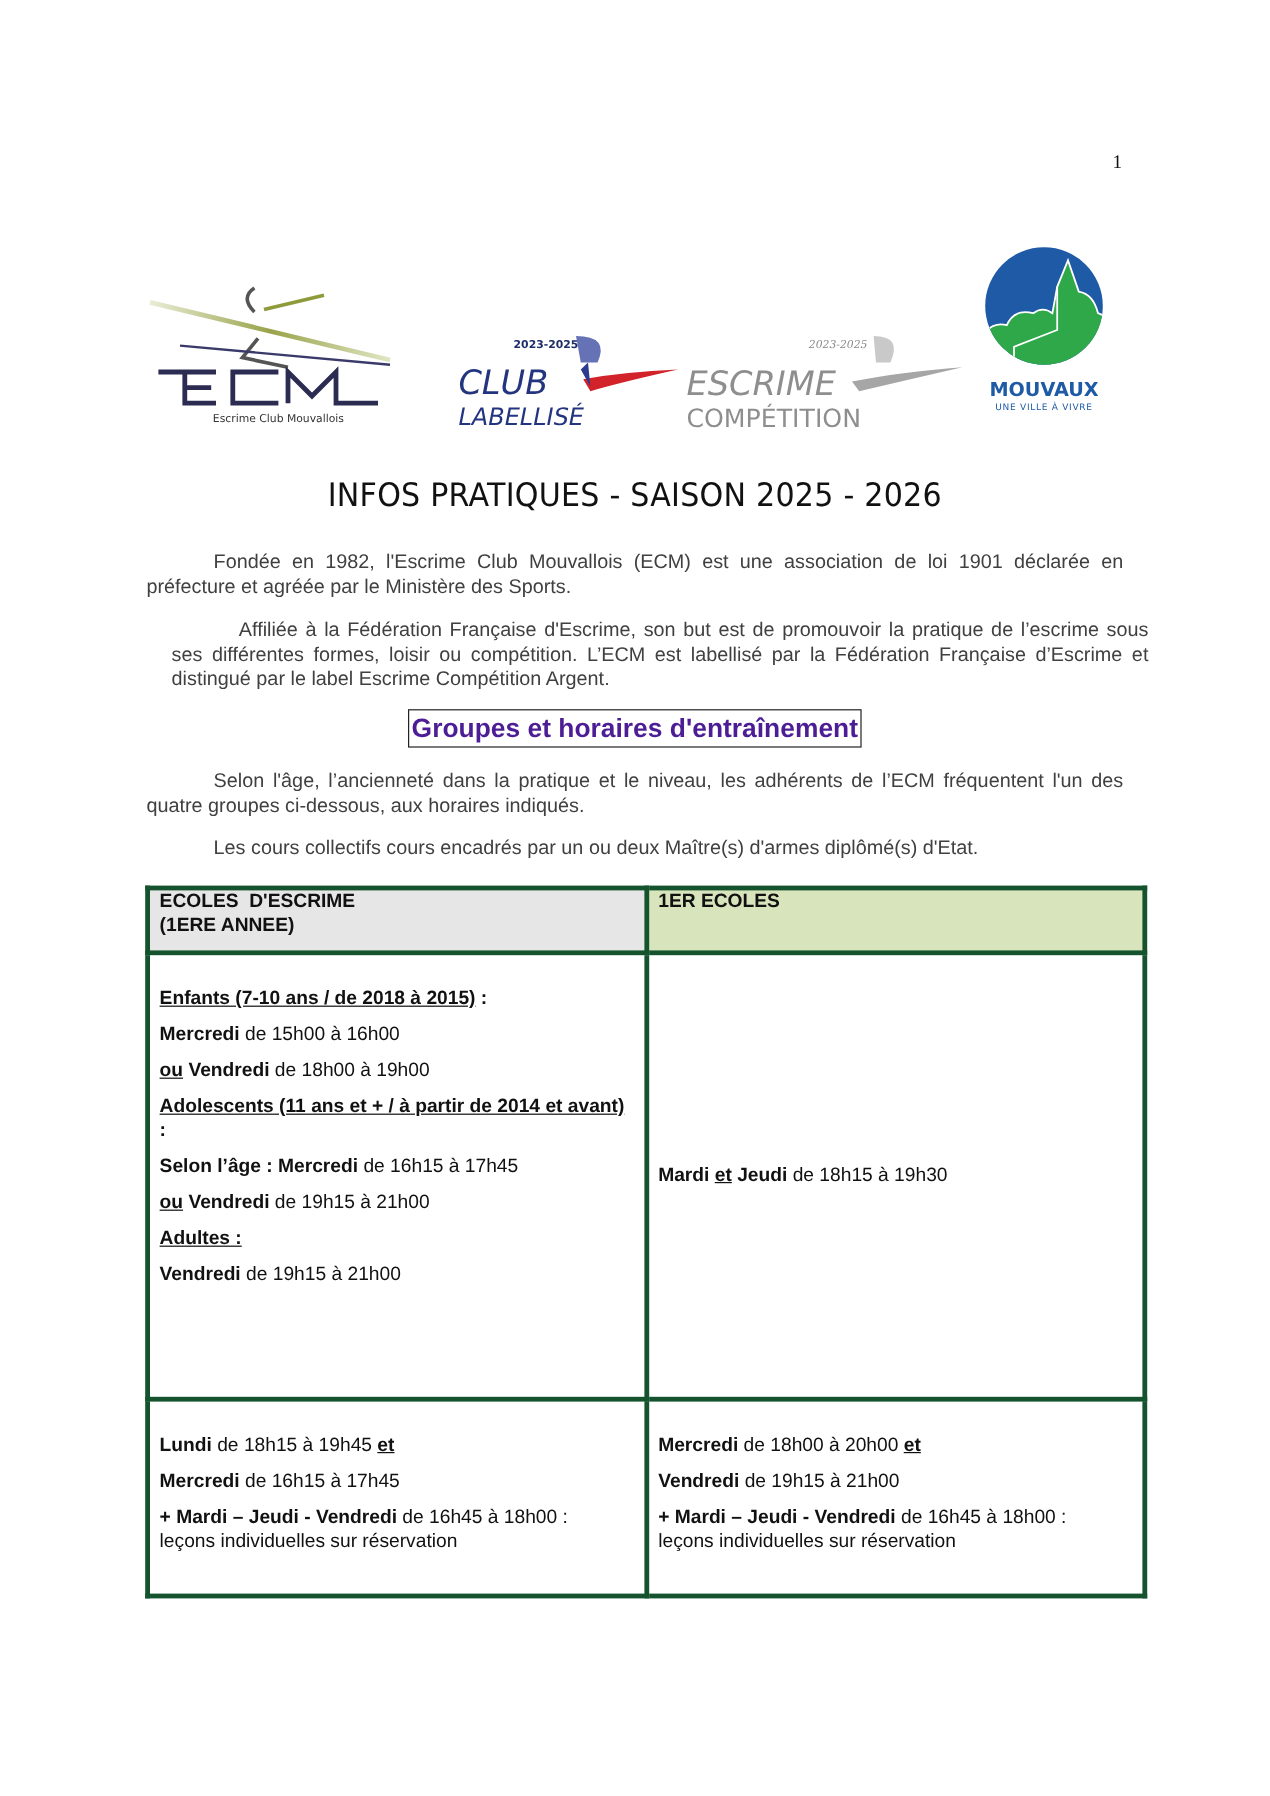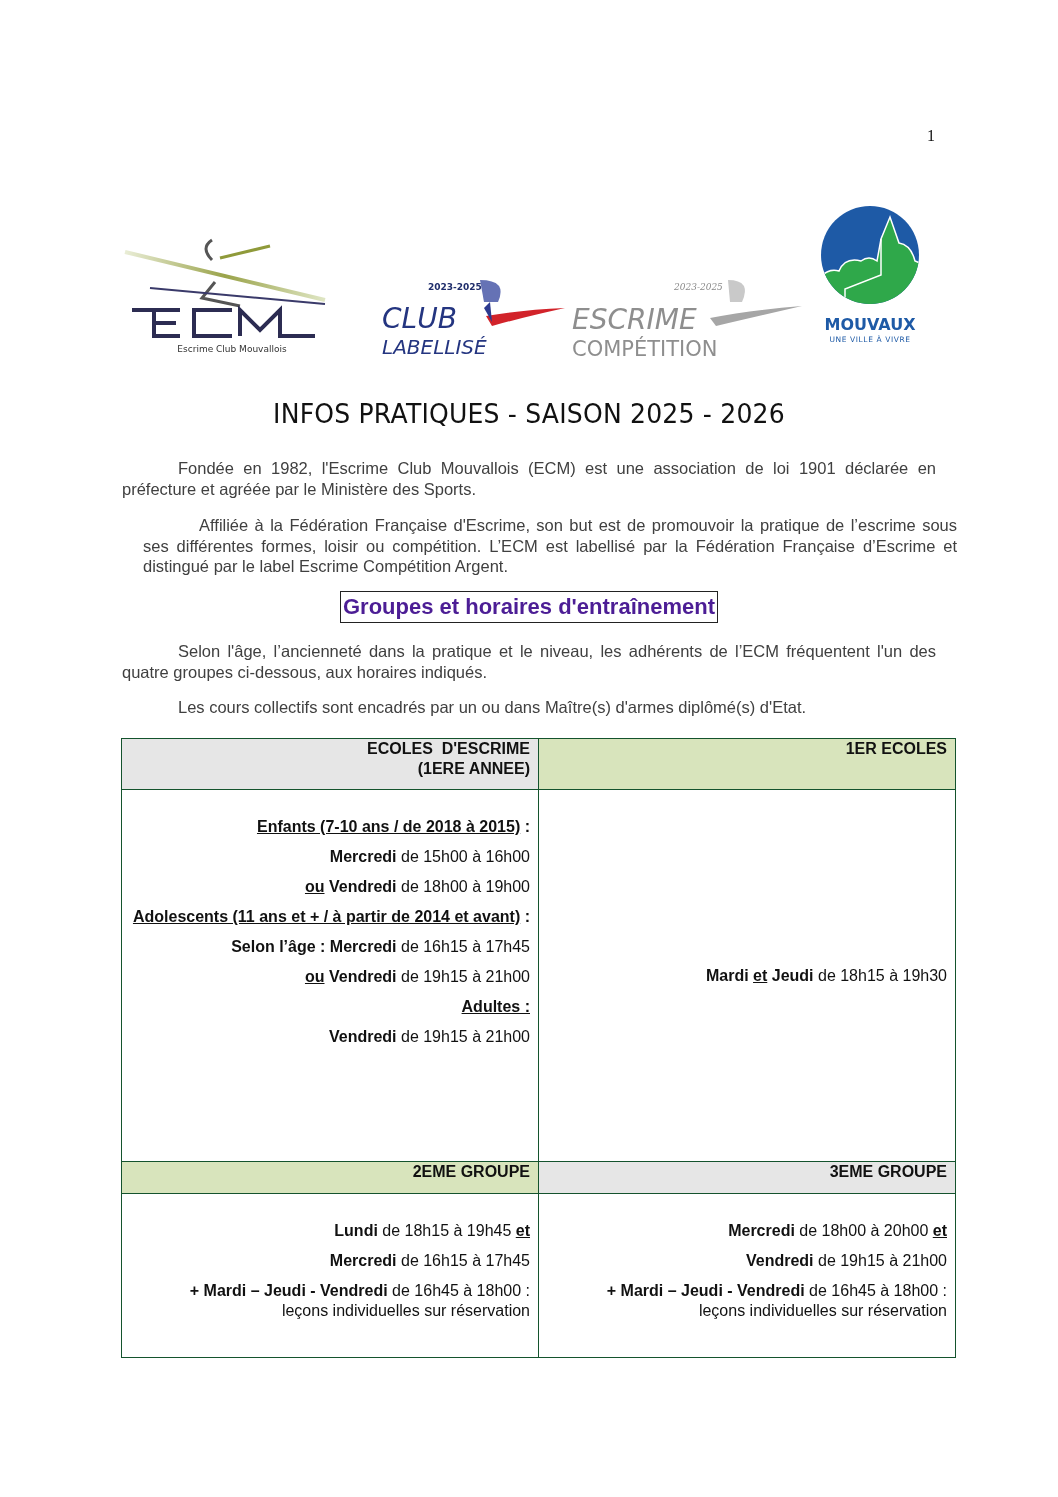--- a/index.html
+++ b/index.html
@@ -25,21 +25,21 @@
   .p2 { top: 515px; margin-left: 21px; }
   .p3 { top: 641px; }
   .p4 { top: 697px; }
 
   .section-heading-wrap { position: absolute; top: 591px; left: 0; width: 1058px; text-align: center; }
   .section-heading { display: inline-block; border: 1.5px solid #222; padding: 0 2px;
                      font-size: 22px; font-weight: bold; line-height: 30px; color: #4c1d95; }
 
   table.schedule { position: absolute; top: 738px; left: 121px; width: 835px; border-collapse: collapse;
                    font-size: 16px; table-layout: fixed; }
-  table.schedule td { border: 1px solid #14532d; text-align: right; vertical-align: top; padding: 10px 8px; }
+  table.schedule td { border: 4px solid #14532d; text-align: left; vertical-align: top; padding: 10px 8px; }
   .hd { font-weight: bold; line-height: 20px; padding-top: 0 !important; }
   .hd-gray { background: #e6e6e6; }
   .hd-green { background: #d8e4bc; }
   .row-h1 { height: 40px; }
   .row-b1 { height: 372px; }
   .row-h2 { height: 32px; }
   .row-b2 { height: 164px; }
   .body-cell { padding-top: 27px !important; }
   .line { margin: 0 0 10px 0; line-height: 20px; }
   .b { font-weight: bold; }
@@ -110,21 +110,21 @@
 <div class="doc-title">INFOS PRATIQUES - SAISON 2025 - 2026</div>
 
 <div class="para p1"><span class="indent"></span><span>Fondée en 1982, l'Escrime Club Mouvallois (ECM) est une association de loi 1901 déclarée en préfecture et agréée par le Ministère des Sports.</span></div>
 <div class="para p2"><span class="indent"></span><span>Affiliée à la Fédération Française d'Escrime, son but est de promouvoir la pratique de l’escrime sous ses différentes formes, loisir ou compétition. L’ECM est labellisé par la Fédération Française d’Escrime et distingué par le label Escrime Compétition Argent.</span></div>
 
 <div class="section-heading-wrap">
   <span class="section-heading">Groupes et horaires d'entraînement</span>
 </div>
 
 <div class="para p3"><span class="indent"></span><span>Selon l'âge, l’ancienneté dans la pratique et le niveau, les adhérents de l’ECM fréquentent l'un des quatre groupes ci-dessous, aux horaires indiqués.</span></div>
-<div class="para p4"><span class="indent"></span><span>Les cours collectifs sont encadrés par un ou dans Maître(s) d'armes diplômé(s) d'Etat.</span></div>
+<div class="para p4"><span class="indent"></span><span>Les cours collectifs cours encadrés par un ou deux Maître(s) d'armes diplômé(s) d'Etat.</span></div>
 
 <table class="schedule">
   <tbody>
       <tr class="row-h1">
     <td class="hd hd-gray">
       <div style="white-space:pre">ECOLES  D'ESCRIME</div>
       <div>(1ERE ANNEE)</div>
     </td>
     <td class="hd hd-green">1ER ECOLES</td>
   </tr>
@@ -136,24 +136,20 @@
       <div class="line"><span class="b u">Adolescents (11 ans et +  / à partir de 2014 et avant)</span><span class="b"> :</span></div>
       <div class="line"><span class="b">Selon l’âge : Mercredi</span><span> de 16h15 à 17h45</span></div>
       <div class="line"><span class="b u">ou</span><span class="b"> Vendredi</span><span> de 19h15 à 21h00</span></div>
       <div class="line"><span class="b u">Adultes :</span></div>
       <div class="line" style="margin-bottom:0"><span class="b">Vendredi</span><span> de 19h15 à 21h00</span></div>
     </td>
     <td class="center-cell">
       <div class="line" style="margin:0"><span class="b">Mardi</span> <span class="b u">et</span> <span class="b">Jeudi</span><span> de 18h15 à 19h30</span></div>
     </td>
   </tr>
-  <tr class="row-h2">
-    <td class="hd hd-green">2EME GROUPE</td>
-    <td class="hd hd-gray">3EME GROUPE</td>
-  </tr>
   <tr class="row-b2">
     <td class="body-cell" style="padding-top:30px">
       <div class="line"><span class="b">Lundi</span><span> de 18h15 à 19h45 </span><span class="b u">et</span></div>
       <div class="line"><span class="b">Mercredi</span><span> de 16h15 à 17h45</span></div>
       <div class="line" style="margin-bottom:0"><span class="b">+ Mardi – Jeudi - Vendredi</span><span> de 16h45 à 18h00 :</span></div>
       <div class="line" style="margin-bottom:6px">leçons individuelles sur réservation</div>
     </td>
     <td class="body-cell" style="padding-top:30px">
       <div class="line"><span class="b">Mercredi</span><span> de 18h00 à 20h00 </span><span class="b u">et</span></div>
       <div class="line"><span class="b">Vendredi</span><span> de 19h15 à 21h00</span></div>

